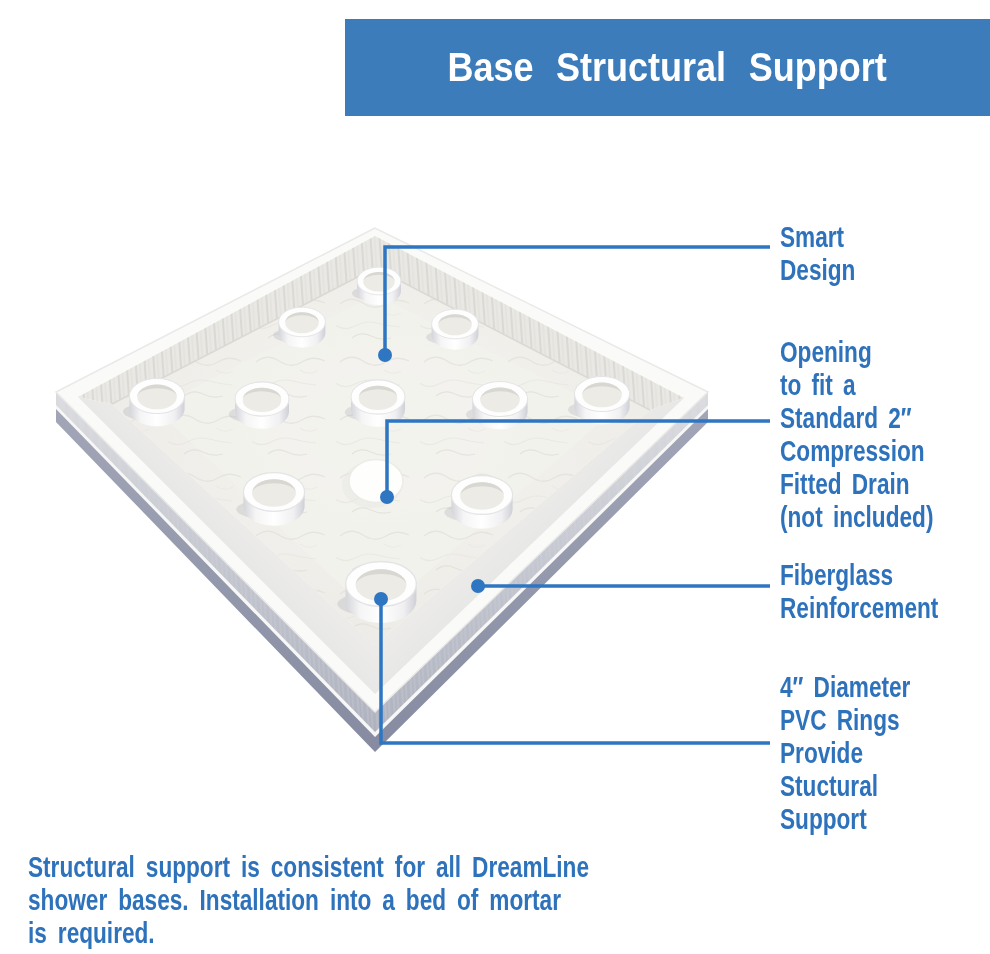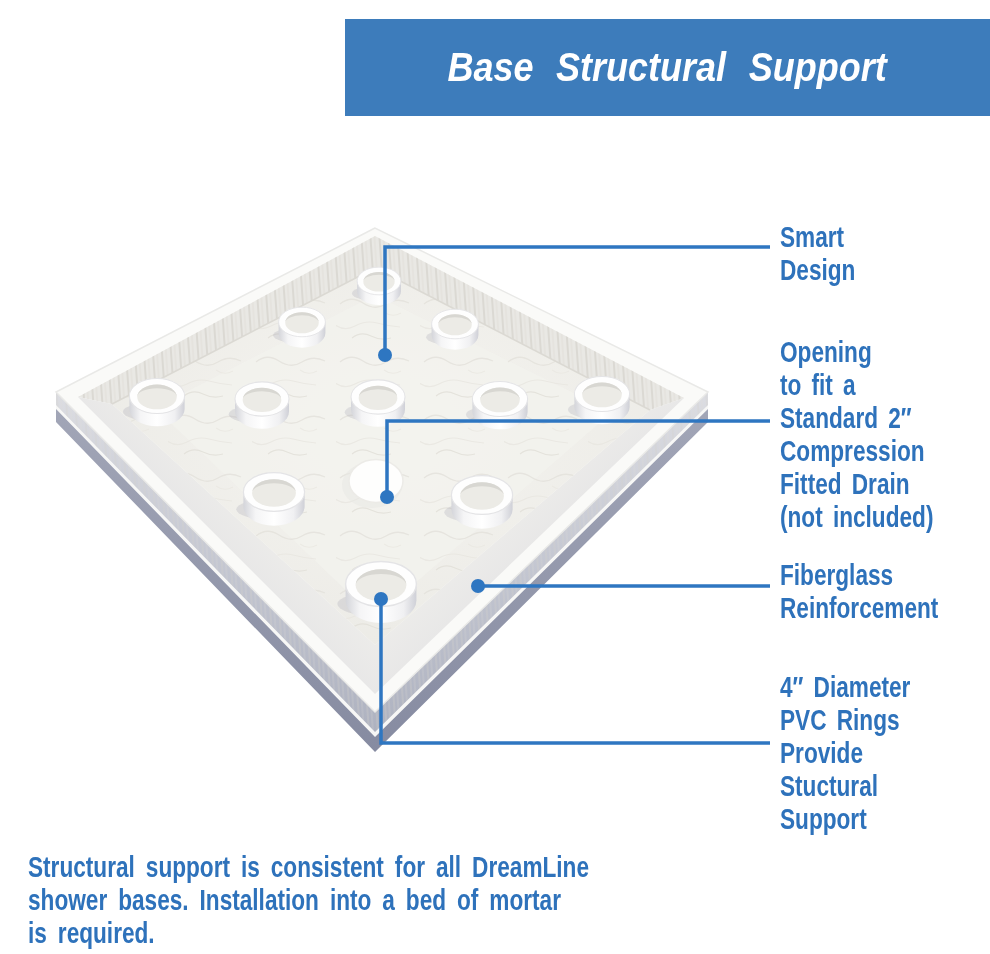--- a/index.html
+++ b/index.html
@@ -3,21 +3,21 @@
 <meta charset="utf-8">
 <style>
   html,body{margin:0;padding:0;background:#FFFFFF;}
   .canvas{
     position:relative;width:990px;height:954px;background:#FFFFFF;
     overflow:hidden;font-family:"Liberation Sans",sans-serif;
   }
   .illus{position:absolute;left:0;top:0;}
   .banner{
     position:absolute;left:345px;top:19px;width:645px;height:97px;
-    background:#3D7CBB;display:flex;align-items:center;justify-content:center;font-style:italic;
+    background:#3D7CBB;display:flex;align-items:center;justify-content:center;
   }
   .banner span{
     color:#FFFFFF;font-size:40px;font-weight:bold;white-space:nowrap;
     word-spacing:14px;transform:scaleX(0.9);transform-origin:center;
   }
   .callout{
     position:absolute;left:780px;color:#2E72BB;font-weight:bold;
     font-size:29px;line-height:33px;white-space:nowrap;word-spacing:5px;
     transform:scaleX(0.78);transform-origin:left top;
   }

